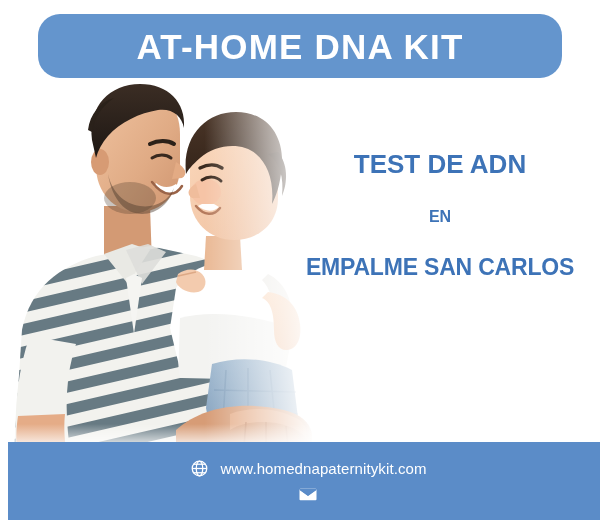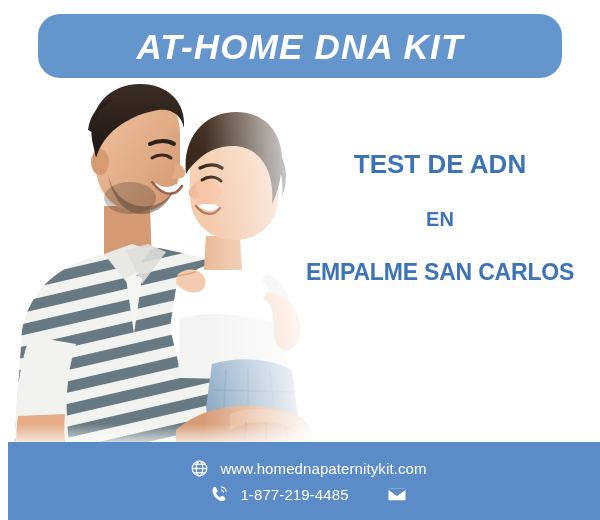--- a/index.html
+++ b/index.html
@@ -37,21 +37,20 @@
   }
   .header-title {
     color: #ffffff;
     font-family: "Liberation Sans", sans-serif;
     font-size: 35px;
     font-weight: bold;
     letter-spacing: 1.2px;
     line-height: 1;
     white-space: nowrap;
     text-align: center;
-    font-style: italic;
   }
 
   
   .photo {
     position: absolute;
     left: 0px;
     top: 78px;
     width: 330px;
     height: 372px;
     overflow: hidden;
@@ -88,21 +87,21 @@
     text-align: center;
   }
   .headline-line {
     color: #3d73b7;
     font-family: "Liberation Sans", sans-serif;
     font-weight: bold;
     line-height: 1.15;
     white-space: nowrap;
   }
   .line-1 { font-size: 26px; margin: 0 0 28px 0; }
-  .line-2 { font-size: 20px; margin: 0 0 28px 0; }
+  .line-2 { font-size: 16px; margin: 0 0 28px 0; }
   .line-3 { font-size: 23px; margin: 12px; letter-spacing: -0.2px; }
 
   
   .footer {
     position: absolute;
     left: 8px;
     bottom: 0;
     width: 600px;
     height: 78px;
     background: #5b8cc8;
@@ -302,30 +301,20 @@
             <line x1="2.8" y1="12" x2="21.2" y2="12"></line>
             <line x1="4.2" y1="6.6" x2="19.8" y2="6.6"></line>
             <line x1="4.2" y1="17.4" x2="19.8" y2="17.4"></line>
           </svg>
         </span>
         <span class="footer-text">www.homednapaternitykit.com</span>
       </div>
     </div>
 
     <div class="footer-row footer-row-2">
-      <div class="footer-item">
-        <span class="footer-icon">
-          <svg width="20" height="20" viewBox="0 0 24 24">
-            <path d="M7.4 3.2 C6.2 3.2 5 4.2 4.6 5.6 C3.4 9.8 5.6 14.6 9.4 17.6 C12.3 19.9 15.6 21 17.7 20.1 C19 19.5 19.9 18.2 19.6 17.1 C19.4 16.3 17.2 14.6 16.2 14.2 C15.3 13.8 14.6 14.3 14.1 15 C13.7 15.6 13.2 15.8 12.6 15.5 C11.2 14.8 9.4 12.9 8.8 11.4 C8.5 10.7 8.7 10.2 9.3 9.8 C10.1 9.3 10.5 8.6 10.2 7.7 C9.9 6.7 8.4 4 7.7 3.4 Z" fill="#ffffff"></path>
-            <path d="M15.2 3.6 C17.9 4.1 20 6.2 20.5 8.9" stroke="#ffffff" stroke-width="1.5" fill="none" stroke-linecap="round"></path>
-            <path d="M14.9 7.2 C16.2 7.6 17.1 8.5 17.4 9.8" stroke="#ffffff" stroke-width="1.5" fill="none" stroke-linecap="round"></path>
-          </svg>
-        </span>
-        <span class="footer-text">1-877-219-4485</span>
-      </div>
 
       <div class="footer-item">
         <span class="footer-icon">
           <svg width="21" height="21" viewBox="0 0 24 24">
             <rect x="1.8" y="5.2" width="20.4" height="13.6" rx="1.1" fill="#ffffff"></rect>
             <path d="M1.8 6.2 L12 13.6 L22.2 6.2 L22.2 5.4 L1.8 5.4 Z" fill="#5b8cc8"></path>
             <path d="M2.4 6.0 L12 12.9 L21.6 6.0" stroke="#5b8cc8" stroke-width="1.5" fill="none"></path>
           </svg>
         </span>
       </div>

